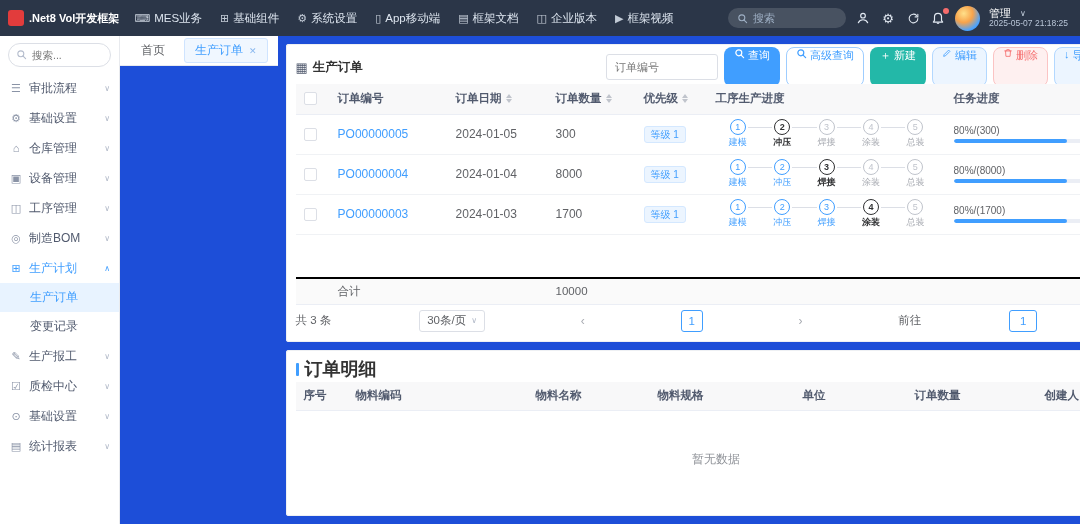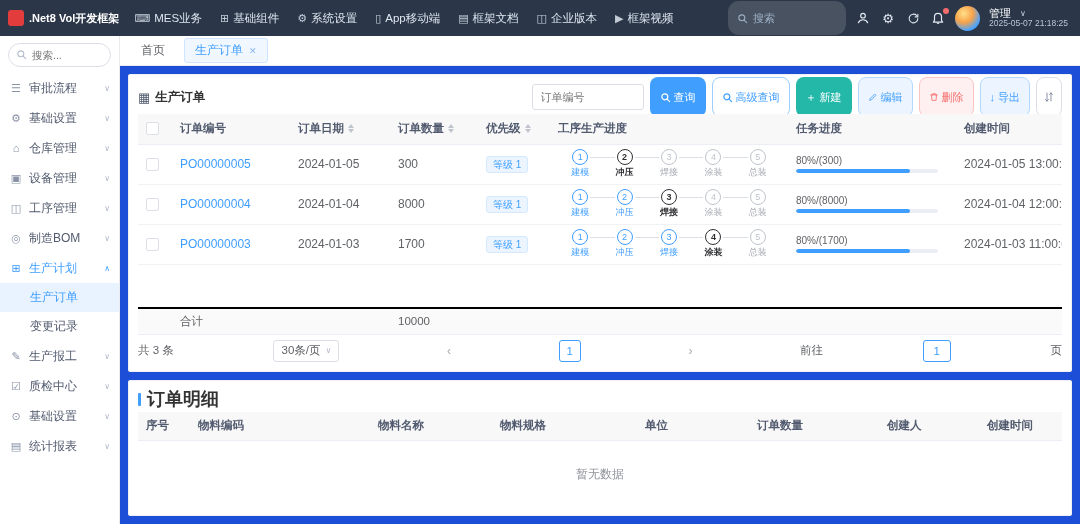--- a/index.html
+++ b/index.html
@@ -10,21 +10,21 @@
   
   .topbar{height:36px;background:#2b3648;display:flex;align-items:center;color:#fff;flex:none}
   .logo{min-width:122px;display:flex;align-items:center;gap:5px;padding:0 6px 0 8px;flex:none}
   .logo-ico{width:16px;height:16px;background:#e23c3c;border-radius:3px;flex:none}
   .logo-text{font-size:11px;font-weight:bold;white-space:nowrap}
   .top-nav{display:flex;align-items:center;flex:1;min-width:0;overflow:hidden}
   .nav-item{display:flex;align-items:center;gap:4px;font-size:11.5px;color:#dde5ef;
     padding:0 9px;height:36px;cursor:pointer;white-space:nowrap}
   .nav-item .ni{font-size:11px;opacity:.85}
   .top-right{display:flex;align-items:center;gap:9px;padding-right:12px;flex:none}
-  .top-search{width:118px;height:34px;border-radius:11px;background:rgba(255,255,255,.14);
+  .top-search{width:118px;height:20px;border-radius:11px;background:rgba(255,255,255,.14);
     display:flex;align-items:center;gap:5px;padding:0 9px;color:#9fb0c5;font-size:11px;cursor:text}
   .tr-ico{width:16px;height:16px;display:flex;align-items:center;justify-content:center;
     color:#e2e9f2;position:relative;cursor:pointer;font-size:13px;line-height:1}
   .badge-dot{position:absolute;top:-2px;right:-3px;width:6px;height:6px;border-radius:50%;background:#f56c6c}
   .avatar{width:25px;height:25px;border-radius:50%;flex:none;cursor:pointer;
     background:radial-gradient(circle at 35% 30%,#ffe08a 0%,#f7a34b 38%,#4aa3ff 72%,#2d6fd0 100%)}
   .user-block{line-height:1.15;cursor:pointer}
   .user-name{font-size:11px;display:flex;align-items:center;gap:9px;white-space:nowrap}
   .user-name .caret{font-size:8px;color:#c4cfdd}
   .user-time{font-size:8.5px;color:#b9c6d8;white-space:nowrap}
@@ -42,40 +42,40 @@
     font-size:12px;color:#515a6e;cursor:pointer;white-space:nowrap}
   .side-item .si{width:14px;text-align:center;color:#8a93a6;font-size:11px;flex:none}
   .side-item .lbl{flex:1;overflow:hidden}
   .side-item .chev{color:#b0b8c7;font-size:8px}
   .side-item.parent-active{color:#409eff}
   .side-item.parent-active .si,.side-item.parent-active .chev{color:#409eff}
   .side-child{height:29px;display:flex;align-items:center;padding-left:30px;font-size:12px;
     color:#515a6e;cursor:pointer;white-space:nowrap}
   .side-child.active{background:#e8f3ff;color:#409eff}
 
-  .content{flex:1;display:flex;flex-direction:column;min-width:0}
+  .content{flex:1;display:flex;flex-direction:row;min-width:0}
   .tabbar{height:30px;background:#fff;border-bottom:1px solid #e8eaee;display:flex;
     align-items:center;gap:8px;padding:0 10px;flex:none}
   .tab{font-size:12px;color:#606266;padding:3px 10px;cursor:pointer;border-radius:3px;
     display:flex;align-items:center;gap:6px;border:1px solid transparent}
   .tab.active{color:#409eff;background:#f0f7ff;border-color:#cfe4ff}
   .tab .x{font-size:9px;color:#8ab8ef}
 
   .body{flex:1;padding:8px;display:flex;flex-direction:column;gap:8px;min-height:0}
   .panel{background:#fff;border-radius:3px;box-shadow:0 0 0 1px #eef0f3 inset}
 
   
   .orders-panel{flex:none;height:298px;display:flex;flex-direction:column;padding:6px 10px 2px}
   .panel-head{display:flex;align-items:center;height:34px;flex:none}
   .ph-title{display:flex;align-items:center;gap:5px;font-size:12.5px;font-weight:bold;color:#333}
   .grid-ic{font-size:13px;color:#515a6e}
   .toolbar{margin-left:auto;display:flex;align-items:center;gap:6px}
   .flt-input{width:112px;height:26px;border:1px solid #dcdfe6;border-radius:3px;font-size:11px;
     padding:0 8px;color:#606266;outline:none}
-  .btn{height:40px;border-radius:8px;font-size:11px;display:inline-flex;align-items:center;gap:3px;
+  .btn{height:40px;border-radius:8px;font-size:11px;display:inline-flex;align-items:flex-start;gap:3px;
     padding:0 9px;cursor:pointer;border:1px solid transparent;white-space:nowrap;background:#fff;
     font-family:inherit}
   .btn-primary{background:#409eff;color:#fff}
   .btn-adv{color:#409eff;border-color:#9ecdff}
   .btn-create{background:#23b8a8;color:#fff}
   .btn-edit,.btn-export{background:#ecf5ff;color:#409eff;border-color:#b3d8ff}
   .btn-del{background:#fef0f0;color:#f56c6c;border-color:#fbc4c4}
   .btn-icon{width:26px;padding:0;justify-content:center;border-color:#dcdfe6;color:#8a93a6}
 
   table.orders{width:100%;border-collapse:collapse;table-layout:fixed;font-size:12px;color:#606266}

